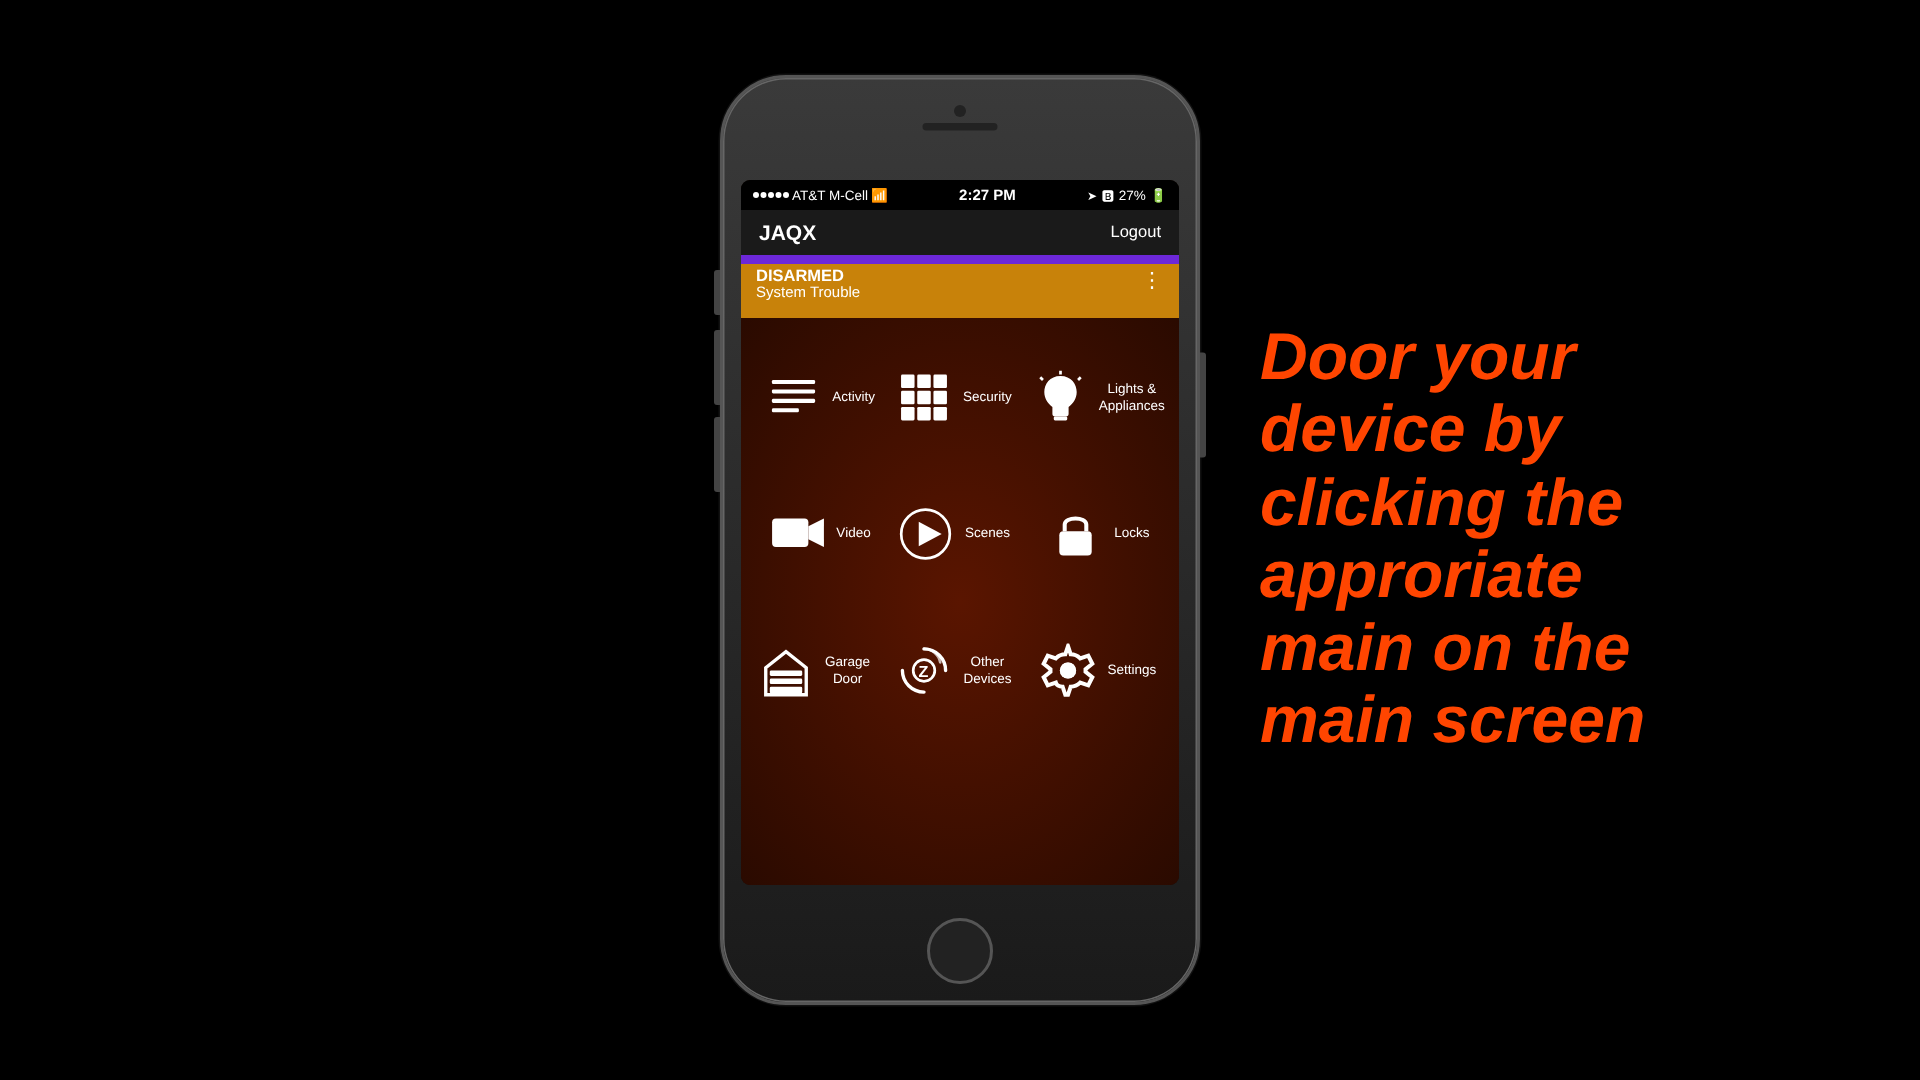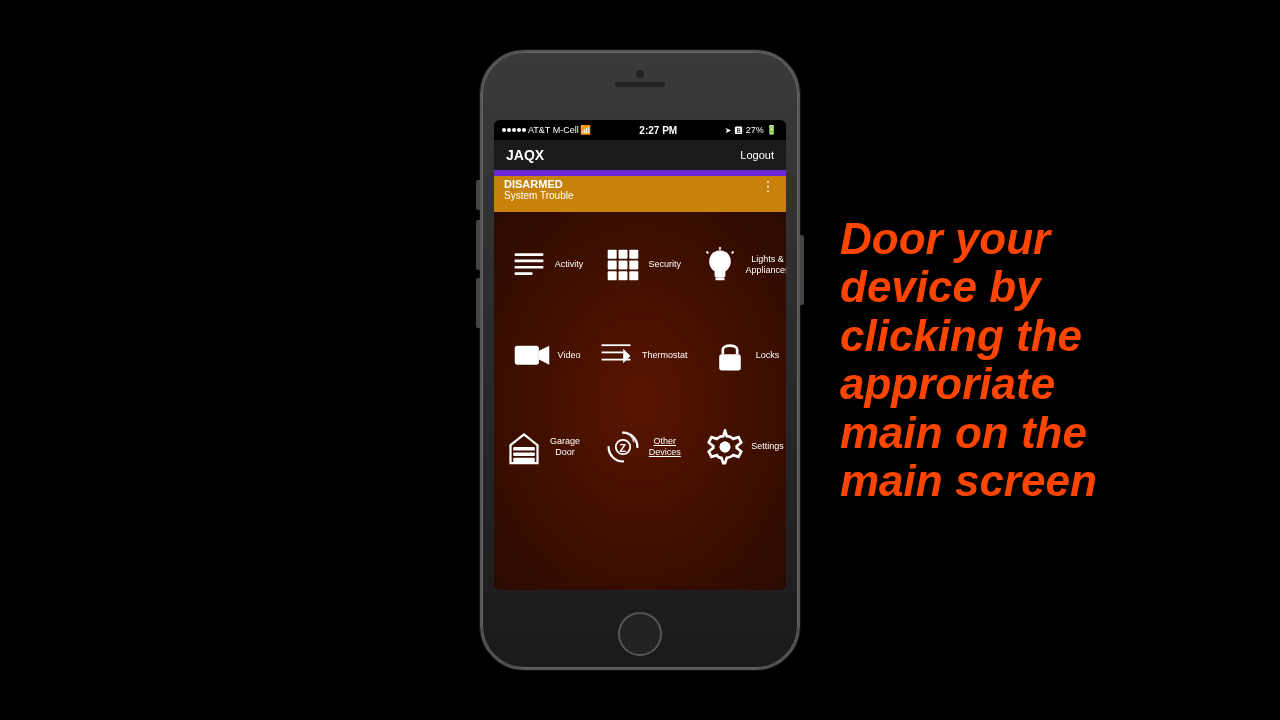--- a/index.html
+++ b/index.html
@@ -328,32 +328,30 @@
       <div class="grid-item">
         <div class="grid-icon">
           <svg viewBox="0 0 44 44" width="38" height="38">
             <rect x="2" y="10" width="28" height="22" rx="3"></rect>
             <polygon points="30,16 42,10 42,32 30,26"></polygon>
           </svg>
         </div>
         <span class="grid-label">Video</span>
       </div>
 
-
-      <div class="grid-item">
-        <div class="grid-icon">
-          <svg viewBox="0 0 40 40" width="36" height="36">
-            <line x1="4" y1="8" x2="36" y2="8" stroke="white" stroke-width="2"></line>
-            <line x1="4" y1="16" x2="28" y2="16" stroke="white" stroke-width="2"></line>
-            <line x1="4" y1="24" x2="36" y2="24" stroke="white" stroke-width="2"></line>
-            <polygon points="28,12 36,20 28,28" fill="white"></polygon>
-          </svg>
-        </div>
-        <span class="grid-label">Thermostat</span>
-      </div>
+      <div class="grid-item">
+        <div class="grid-icon">
+          <svg viewBox="0 0 40 40" width="36" height="36">
+            <circle cx="20" cy="20" r="18" fill="none" stroke="white" stroke-width="2"></circle>
+            <polygon points="15,11 32,20 15,29" fill="white"></polygon>
+          </svg>
+        </div>
+        <span class="grid-label">Scenes</span>
+      </div>
+
 
       <div class="grid-item">
         <div class="grid-icon">
           <svg viewBox="0 0 40 40" width="36" height="36">
             <rect x="8" y="18" width="24" height="18" rx="3"></rect>
             <path d="M12 18 L12 13 C12 7 28 7 28 13 L28 18" fill="none" stroke="white" stroke-width="3"></path>
             <circle cx="20" cy="27" r="3"></circle>
           </svg>
         </div>
         <span class="grid-label">Locks</span>
@@ -375,21 +373,21 @@
       <div class="grid-item">
         <div class="grid-icon">
           <svg viewBox="0 0 40 40" width="36" height="36">
             <circle cx="20" cy="20" r="8" fill="none" stroke="white" stroke-width="2"></circle>
             <text x="16" y="25" font-size="12" fill="white" font-weight="bold">Z</text>
             <path d="M20 4 A16 16 0 0 1 36 20" fill="none" stroke="white" stroke-width="2.5" stroke-linecap="round"></path>
             <path d="M20 4 A12 12 0 0 1 32 14" fill="none" stroke="white" stroke-width="2" stroke-linecap="round" opacity="0.7"></path>
             <path d="M4 20 A16 16 0 0 0 20 36" fill="none" stroke="white" stroke-width="2.5" stroke-linecap="round"></path>
           </svg>
         </div>
-        <span class="grid-label" style="white-space:pre-line;text-decoration:underline;">Other
+        <span class="grid-label" style="white-space:pre-line;">Other
 Devices</span>
       </div>
 
       <div class="grid-item">
         <div class="grid-icon">
           <svg viewBox="0 0 40 40" width="36" height="36">
             <circle cx="20" cy="20" r="6"></circle>
             <path d="M20 2 L22 8 Q26 8 29 11 L35 9 L38 15 L33 19 Q33 21 33 21 L38 25 L35 31 L29 29 Q26 32 22 32 L20 38 L18 38 L16 32 Q12 32 11 29 L5 31 L2 25 L7 21 Q7 19 7 19 L2 15 L5 9 L11 11 Q14 8 18 8 Z" fill="none" stroke="white" stroke-width="3"></path>
             <circle cx="20" cy="20" r="6"></circle>
           </svg>

